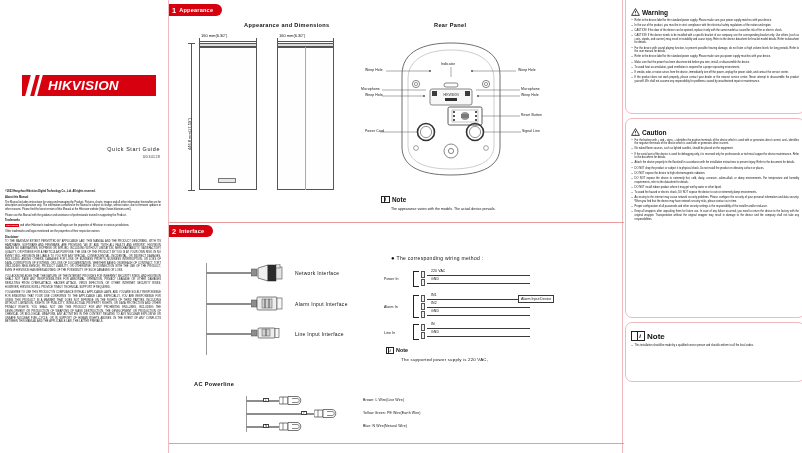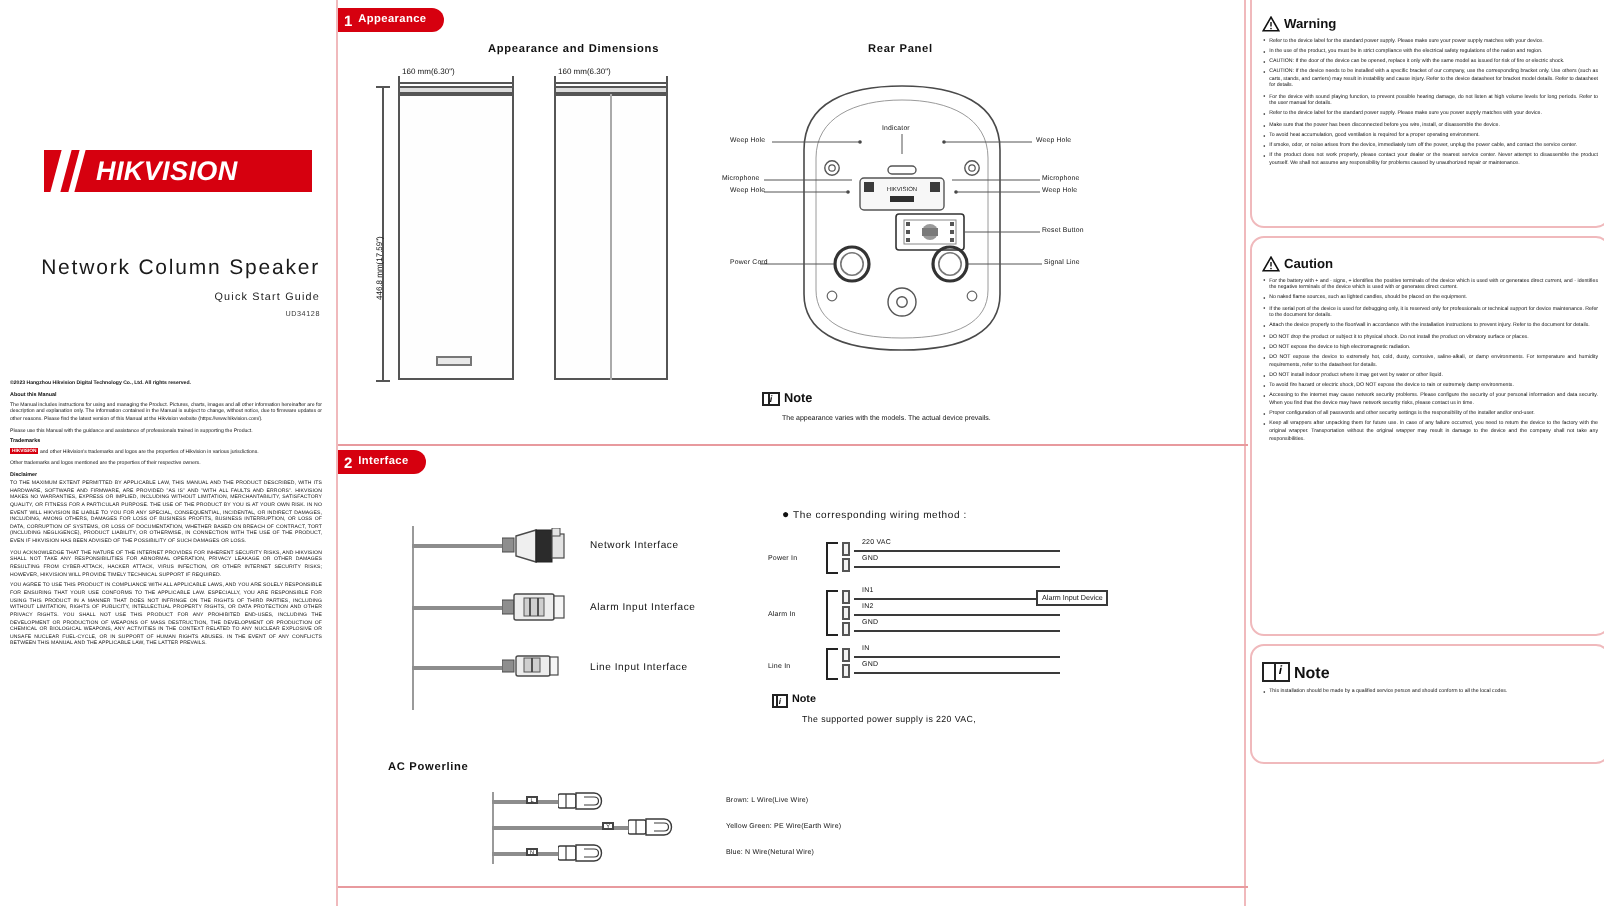--- a/index.html
+++ b/index.html
@@ -194,21 +194,20 @@
   <div id="col-left">
 
     <div class="hik-logo">
       <span class="slashes">
           <i class="s1"></i>
           <i class="s2"></i>
         </span>
       <span class="txt">HIKVISION</span>
     </div>
 
-    <div class="cover-title">Network Column Speaker</div>
     <div class="cover-sub">Quick Start Guide</div>
     <div class="cover-code">UD34128</div>
 
     <div class="legal">
       <div class="copy">©2023 Hangzhou Hikvision Digital Technology Co., Ltd. All rights reserved.</div>
       <h4>About this Manual</h4>
       <p>The Manual includes instructions for using and managing the Product. Pictures, charts, images and all other information hereinafter are for description and explanation only. The information contained in the Manual is subject to change, without notice, due to firmware updates or other reasons. Please find the latest version of this Manual at the Hikvision website (https://www.hikvision.com/).</p>
       <p>Please use this Manual with the guidance and assistance of professionals trained in supporting the Product.</p>
       <h4>Trademarks</h4>
       <p><span class="tm-mark">HIKVISION</span> <span>and other Hikvision's trademarks and logos are the properties of Hikvision in various jurisdictions.</span></p>

